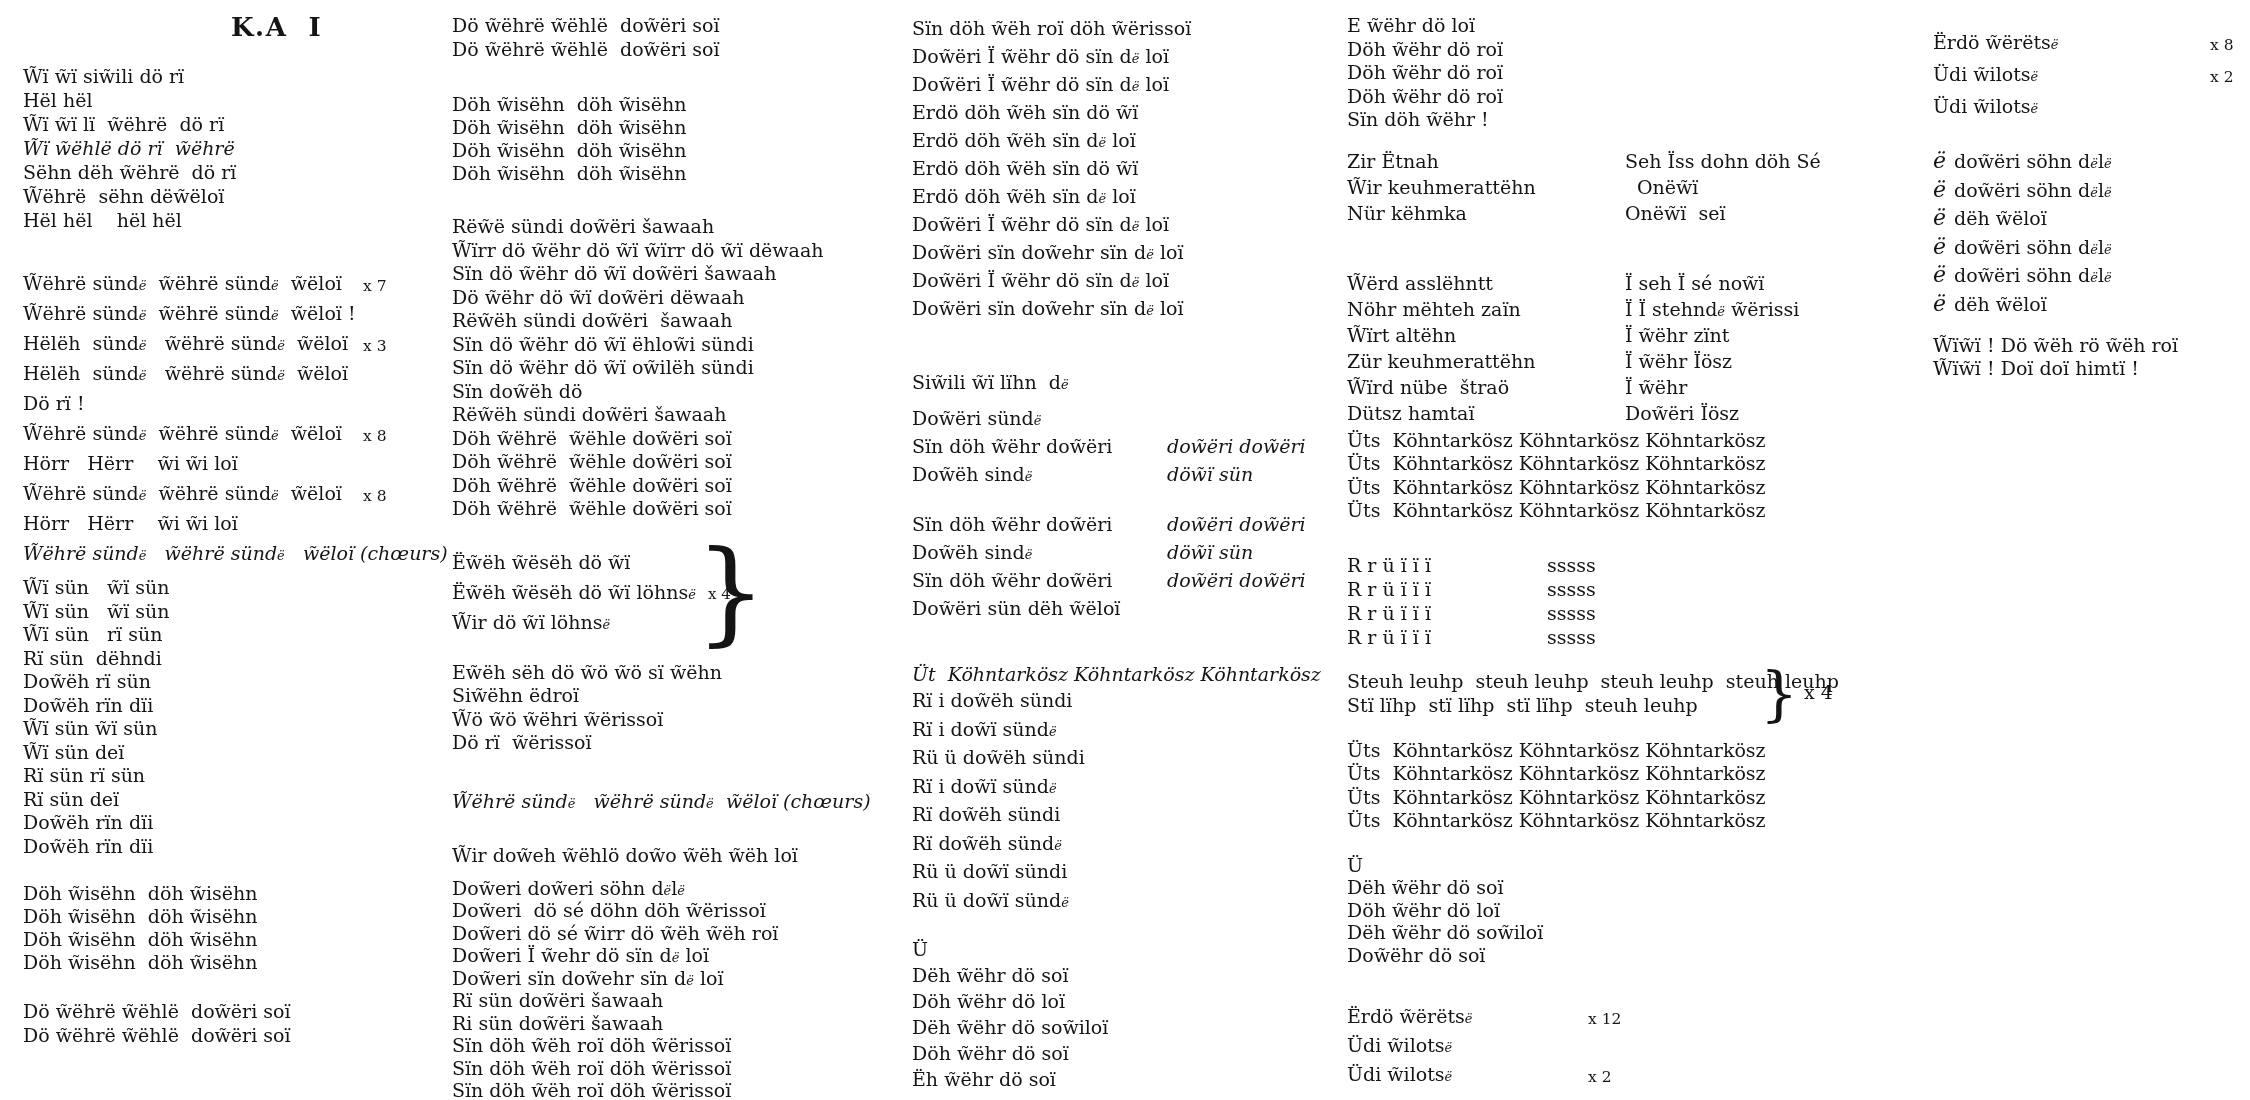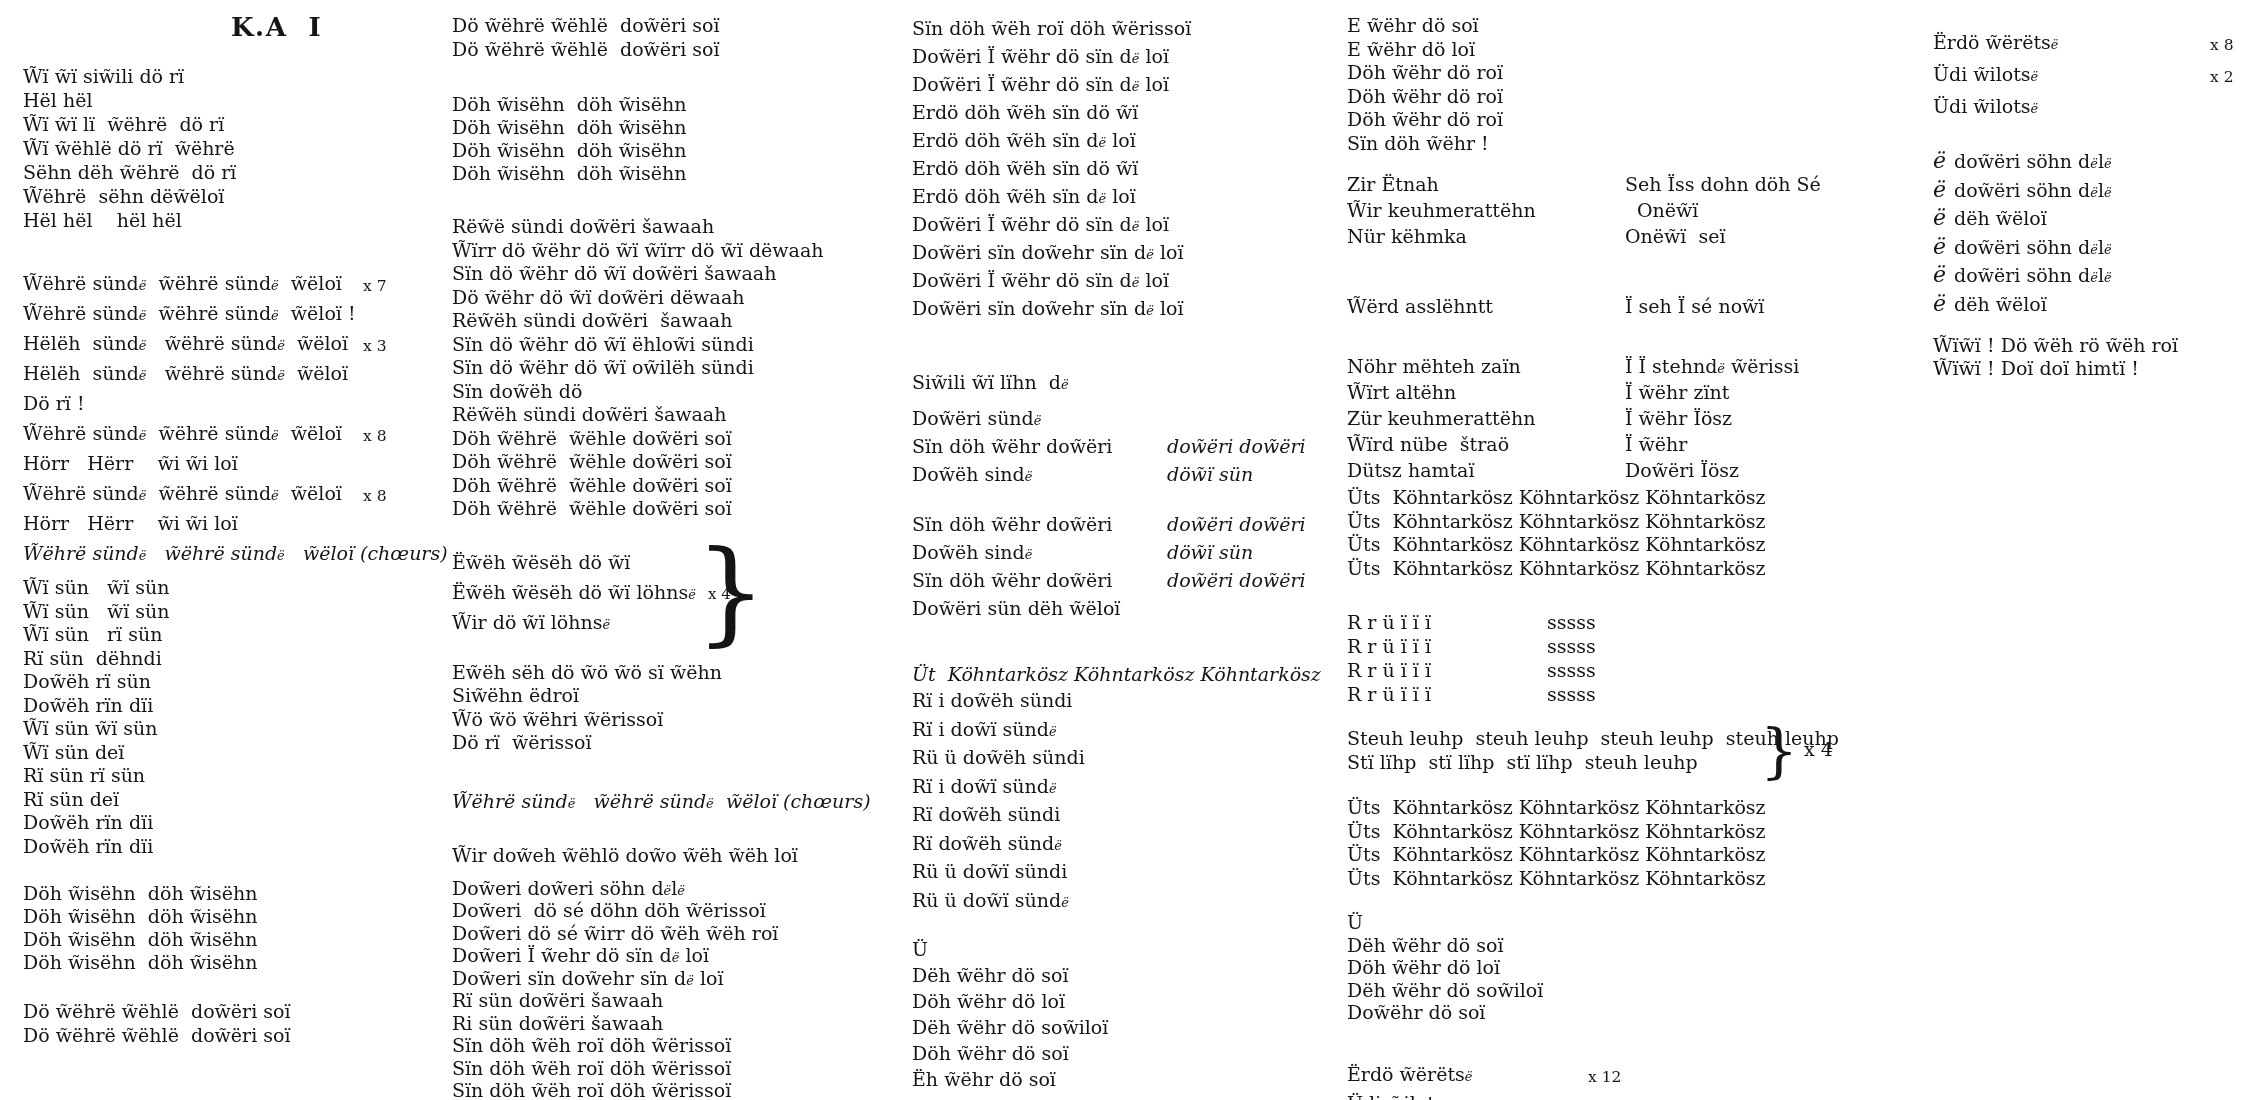--- a/index.html
+++ b/index.html
@@ -23,21 +23,21 @@
 </head>
 <body>
 
 <div class="sheet" id="sheet">
   <div class="title">K.A  I</div>
 <div class="col" style="left: 23px; width: 425px;">
       <div class="block" style="margin-top: 64px;">
         <div class="line" style="height: 24px; line-height: 24px;">W̃ï w̃ï siw̃ili dö rï</div>
         <div class="line" style="height: 24px; line-height: 24px;">Hël hël</div>
         <div class="line" style="height: 24px; line-height: 24px;">W̃ï w̃ï lï  w̃ëhrë  dö rï</div>
-        <div class="line" style="height: 24px; line-height: 24px;">W̃ï w̃ëhlë dö rï  w̃ëhrë</div>
+        <div class="line" style="height: 24px; line-height: 24px; font-style: italic;">W̃ï w̃ëhlë dö rï  w̃ëhrë</div>
         <div class="line" style="height: 24px; line-height: 24px;">Sëhn dëh w̃ëhrë  dö rï</div>
         <div class="line" style="height: 24px; line-height: 24px;">W̃ëhrë  sëhn dëw̃ëloï</div>
         <div class="line" style="height: 24px; line-height: 24px;">Hël hël    hël hël</div>
       </div>
       <div class="block" style="margin-top: 36px;">
         <div class="line" style="height: 30px; line-height: 30px;">W̃ëhrë sünd<span class="sube">ë</span>  w̃ëhrë sünd<span class="sube">ë</span>  w̃ëloï<span class="ann" style="left: 340px;">x 7</span></div>
         <div class="line" style="height: 30px; line-height: 30px;">W̃ëhrë sünd<span class="sube">ë</span>  w̃ëhrë sünd<span class="sube">ë</span>  w̃ëloï !</div>
         <div class="line" style="height: 30px; line-height: 30px;">Hëlëh  sünd<span class="sube">ë</span>   w̃ëhrë sünd<span class="sube">ë</span>  w̃ëloï<span class="ann" style="left: 340px;">x 3</span></div>
         <div class="line" style="height: 30px; line-height: 30px;">Hëlëh  sünd<span class="sube">ë</span>   w̃ëhrë sünd<span class="sube">ë</span>  w̃ëloï</div>
         <div class="line" style="height: 30px; line-height: 30px;">Dö rï !</div>
@@ -174,33 +174,32 @@
         <div class="line" style="height: 26px; line-height: 26px;">Ü</div>
         <div class="line" style="height: 26px; line-height: 26px;">Dëh w̃ëhr dö soï</div>
         <div class="line" style="height: 26px; line-height: 26px;">Döh w̃ëhr dö loï</div>
         <div class="line" style="height: 26px; line-height: 26px;">Dëh w̃ëhr dö sow̃iloï</div>
         <div class="line" style="height: 26px; line-height: 26px;">Döh w̃ëhr dö soï</div>
         <div class="line" style="height: 26px; line-height: 26px;">Ëh w̃ëhr dö soï</div>
       </div>
     </div>
     <div class="col" style="left: 1347px; width: 600px;">
       <div class="block" style="margin-top: 14px;">
-        <div class="line" style="height: 23.5px; line-height: 23.5px;">E w̃ëhr dö soï</div>
         <div class="line" style="height: 23.5px; line-height: 23.5px;">E w̃ëhr dö loï</div>
         <div class="line" style="height: 23.5px; line-height: 23.5px;">Döh w̃ëhr dö roï</div>
         <div class="line" style="height: 23.5px; line-height: 23.5px;">Döh w̃ëhr dö roï</div>
         <div class="line" style="height: 23.5px; line-height: 23.5px;">Döh w̃ëhr dö roï</div>
         <div class="line" style="height: 23.5px; line-height: 23.5px;">Sïn döh w̃ëhr !</div>
       </div>
       <div class="block" style="margin-top: 16px;">
         <div class="line" style="height: 26px; line-height: 26px;"><span>Zir Ëtnah</span><span class="rcol" style="left: 278px; line-height: 26px;">Seh Ïss dohn döh Sé</span></div>
         <div class="line" style="height: 26px; line-height: 26px;"><span>W̃ir keuhmerattëhn</span><span class="rcol" style="left: 290px; line-height: 26px;">Onëw̃ï</span></div>
         <div class="line" style="height: 26px; line-height: 26px;"><span>Nür këhmka</span><span class="rcol" style="left: 278px; line-height: 26px;">Onëw̃ï  seï</span></div>
         <div class="line" style="height: 26px; line-height: 26px; margin-top: 44px;"><span>W̃ërd asslëhntt</span><span class="rcol" style="left: 278px; line-height: 26px;">Ï seh Ï sé now̃ï</span></div>
-        <div class="line" style="height: 26px; line-height: 26px; margin-top: 34px;"><span>Nöhr mëhteh zaïn</span><span class="rcol" style="left: 278px; line-height: 26px;">Ï Ï stehnd<span class="sube">ë</span> w̃ërissi</span></div>
+        <div class="line" style="height: 26px; line-height: 26px;"><span>Nöhr mëhteh zaïn</span><span class="rcol" style="left: 278px; line-height: 26px;">Ï Ï stehnd<span class="sube">ë</span> w̃ërissi</span></div>
         <div class="line" style="height: 26px; line-height: 26px;"><span>W̃ïrt altëhn</span><span class="rcol" style="left: 278px; line-height: 26px;">Ï w̃ëhr zïnt</span></div>
         <div class="line" style="height: 26px; line-height: 26px;"><span>Zür keuhmerattëhn</span><span class="rcol" style="left: 278px; line-height: 26px;">Ï w̃ëhr Ïösz</span></div>
         <div class="line" style="height: 26px; line-height: 26px;"><span>W̃ïrd nübe  štraö</span><span class="rcol" style="left: 278px; line-height: 26px;">Ï w̃ëhr</span></div>
         <div class="line" style="height: 26px; line-height: 26px;"><span>Dütsz hamtaï</span><span class="rcol" style="left: 278px; line-height: 26px;">Dow̃ëri Ïösz</span></div>
       </div>
       <div class="block" style="margin-top: 3px;">
         <div class="line" style="height: 23.5px; line-height: 23.5px;">Üts  Köhntarkösz Köhntarkösz Köhntarkösz</div>
         <div class="line" style="height: 23.5px; line-height: 23.5px;">Üts  Köhntarkösz Köhntarkösz Köhntarkösz</div>
         <div class="line" style="height: 23.5px; line-height: 23.5px;">Üts  Köhntarkösz Köhntarkösz Köhntarkösz</div>
         <div class="line" style="height: 23.5px; line-height: 23.5px;">Üts  Köhntarkösz Köhntarkösz Köhntarkösz</div>

